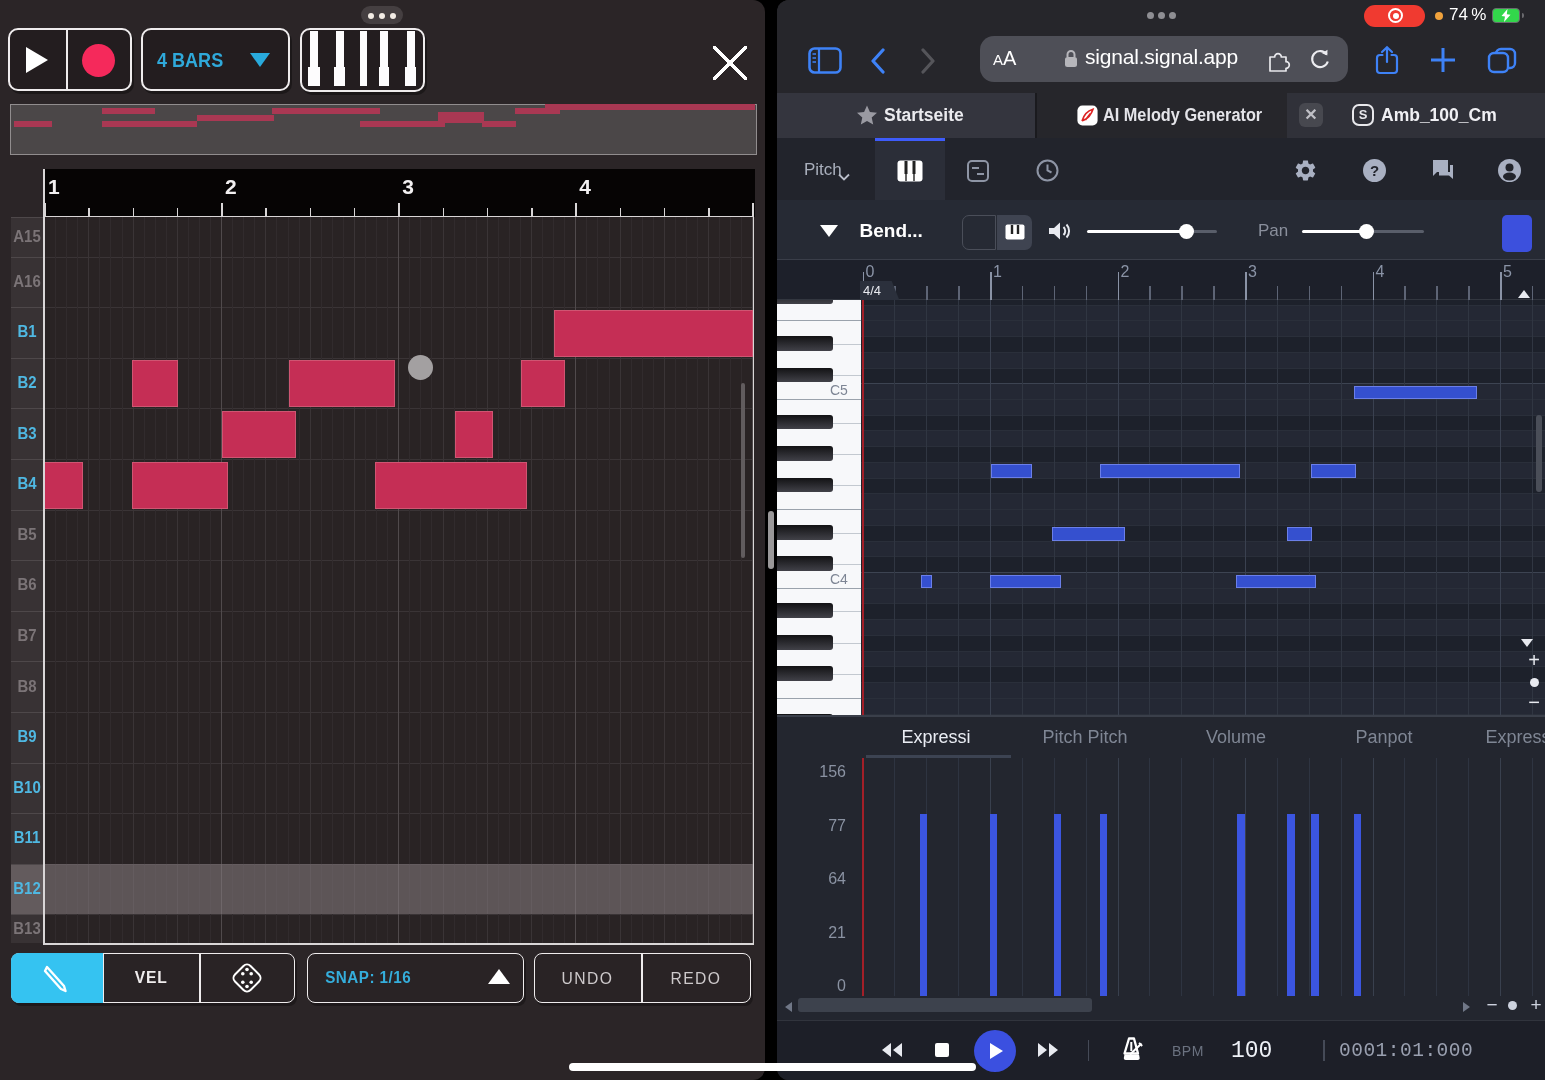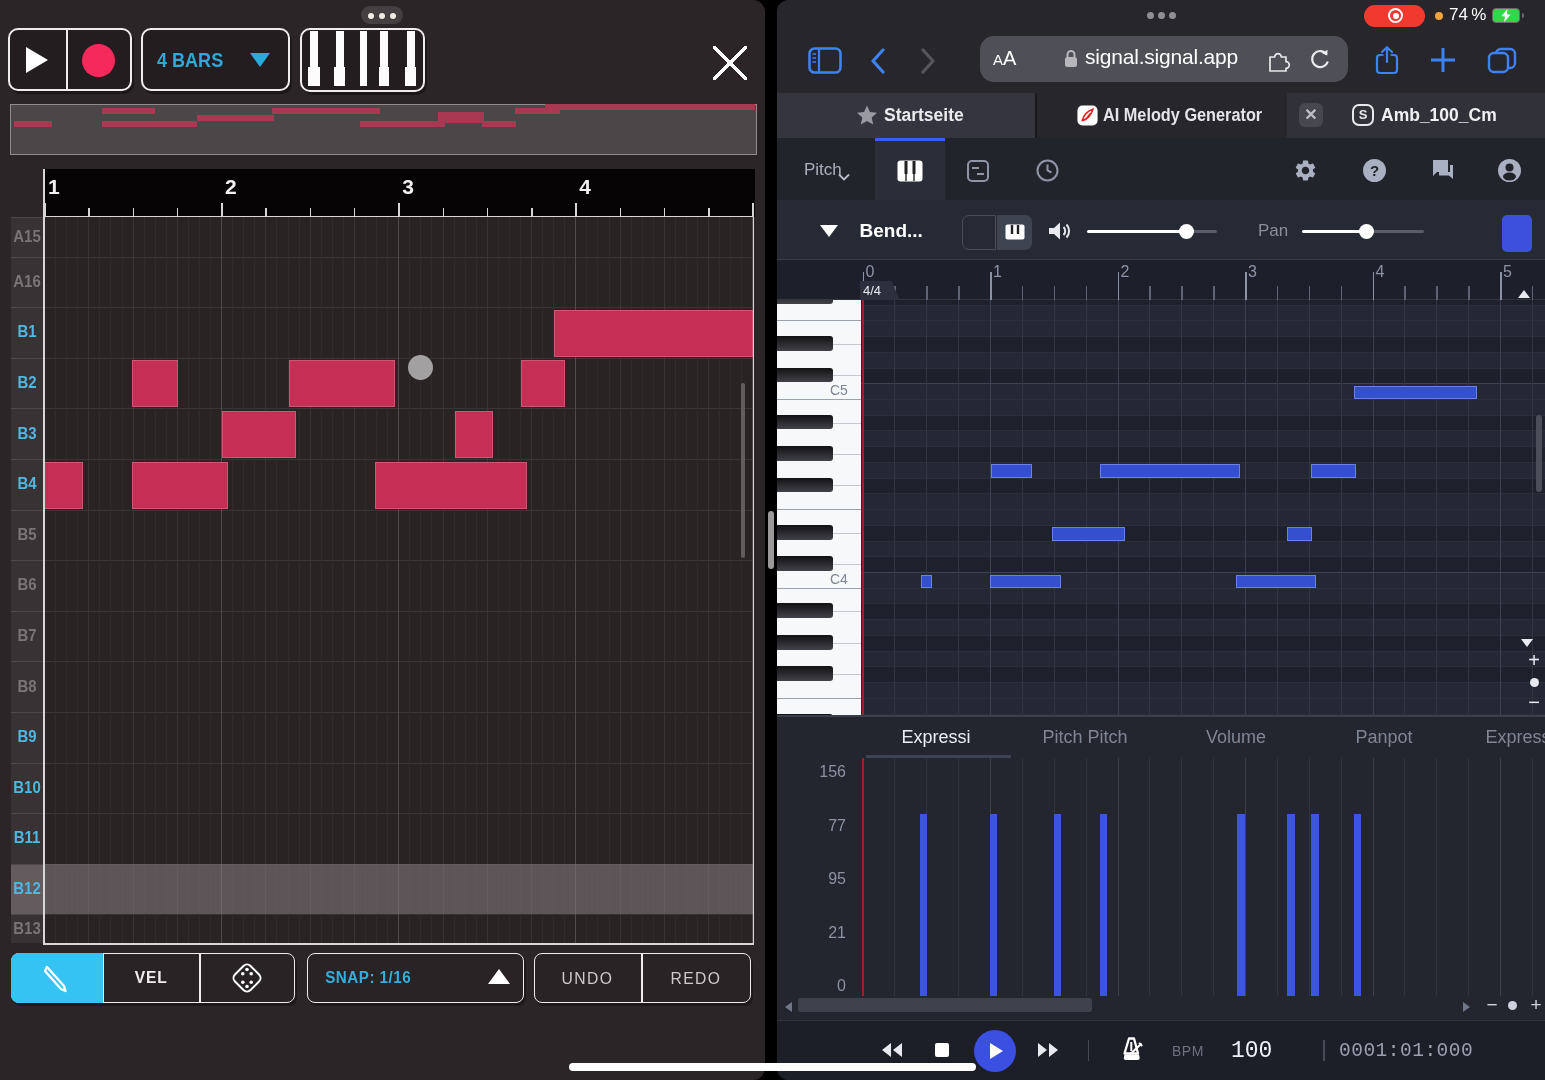--- a/index.html
+++ b/index.html
@@ -538,21 +538,21 @@
         <div style="position:absolute;left:276.5px;top:56px;width:7.5px;height:181.5px;background:#3b55e0;"></div>
         <div style="position:absolute;left:322.5px;top:56px;width:7.5px;height:181.5px;background:#3b55e0;"></div>
         <div style="position:absolute;left:460.0px;top:56px;width:7.5px;height:181.5px;background:#3b55e0;"></div>
         <div style="position:absolute;left:510.0px;top:56px;width:7.5px;height:181.5px;background:#3b55e0;"></div>
         <div style="position:absolute;left:534.0px;top:56px;width:7.5px;height:181.5px;background:#3b55e0;"></div>
         <div style="position:absolute;left:576.5px;top:56px;width:7.5px;height:181.5px;background:#3b55e0;"></div>
         <div style="position:absolute;left:84.5px;top:0;width:2.5px;height:237.5px;background:#a31f28;"></div>
       </div>
       <div style="position:absolute;left:23px;top:763px;width:46px;height:20px;color:#8a92a2;font-size:16px;text-align:right;">156</div>
       <div style="position:absolute;left:23px;top:816.5px;width:46px;height:20px;color:#8a92a2;font-size:16px;text-align:right;">77</div>
-      <div style="position:absolute;left:23px;top:870px;width:46px;height:20px;color:#8a92a2;font-size:16px;text-align:right;">95</div>
+      <div style="position:absolute;left:23px;top:870px;width:46px;height:20px;color:#8a92a2;font-size:16px;text-align:right;">64</div>
       <div style="position:absolute;left:23px;top:923.5px;width:46px;height:20px;color:#8a92a2;font-size:16px;text-align:right;">21</div>
       <div style="position:absolute;left:23px;top:977px;width:46px;height:20px;color:#8a92a2;font-size:16px;text-align:right;">0</div>
       <div style="position:absolute;left:0;top:995.5px;width:768px;height:24px;background:#23262f;"></div>
       <div style="position:absolute;left:21px;top:997.5px;width:294px;height:14px;background:#3d424d;border-radius:3px;"></div>
       <div style="position:absolute;left:6px;top:999px;width:10px;height:12px;"><svg width="10" height="12" viewBox="0 0 10 12">
           <path d="M9 1 L2 6 L9 11 Z" fill="#707787"></path>
         </svg></div>
       <div style="position:absolute;left:685px;top:999px;width:10px;height:12px;"><svg width="10" height="12" viewBox="0 0 10 12">
           <path d="M1 1 L8 6 L1 11 Z" fill="#707787"></path>
         </svg></div>

